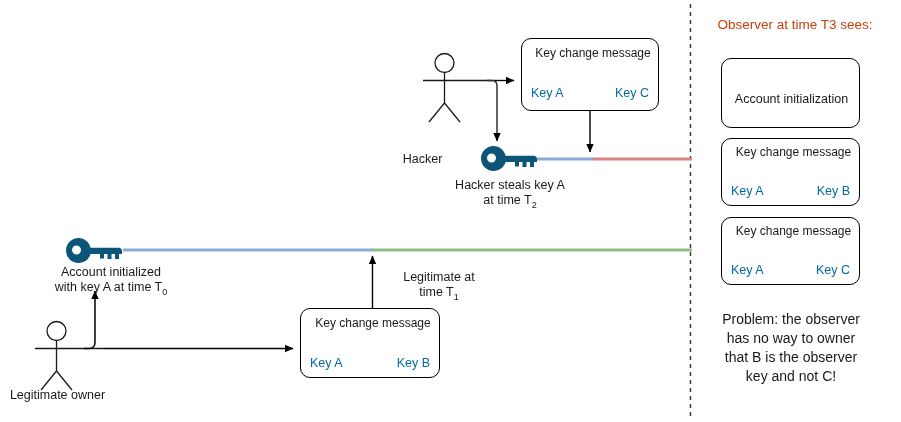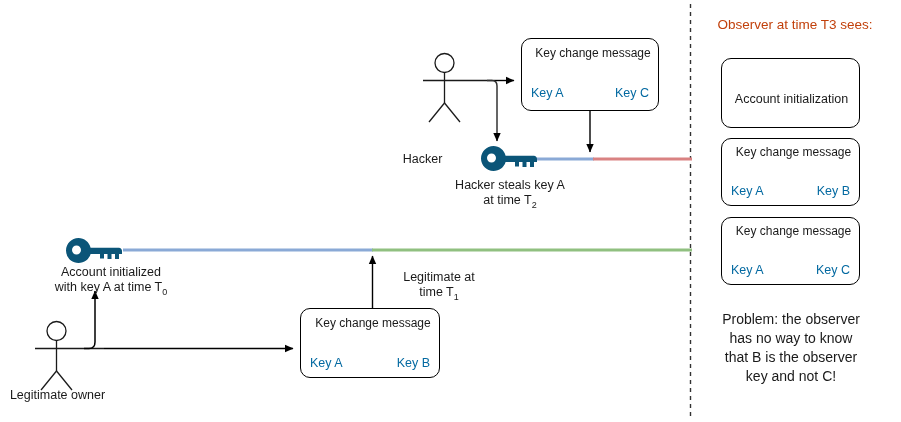--- a/index.html
+++ b/index.html
@@ -296,13 +296,13 @@
   <div class="keylabel" style="left:9px; top:45px;">Key A</div>
   <div class="keylabel" style="right:9px; top:45px;">Key B</div>
 </div>
 
 <div class="msgbox" style="left:721px; top:217px; width:139px; height:68px;">
   <div class="title" style="top:6px;">Key change message</div>
   <div class="keylabel" style="left:9px; top:45px;">Key A</div>
   <div class="keylabel" style="right:9px; top:45px;">Key C</div>
 </div>
 
-<div class="panel-problem" style="left:706px; top:310px; width:170px;"><span>Problem: the observer</span><br><span>has no way to know</span><br><span>that B is the observer</span><br><span>key and not C!</span></div>
+<div class="panel-problem" style="left:706px; top:310px; width:170px;"><span>Problem: the observer</span><br><span>has no way to owner</span><br><span>that B is the observer</span><br><span>key and not C!</span></div>
 
 </body></html>

